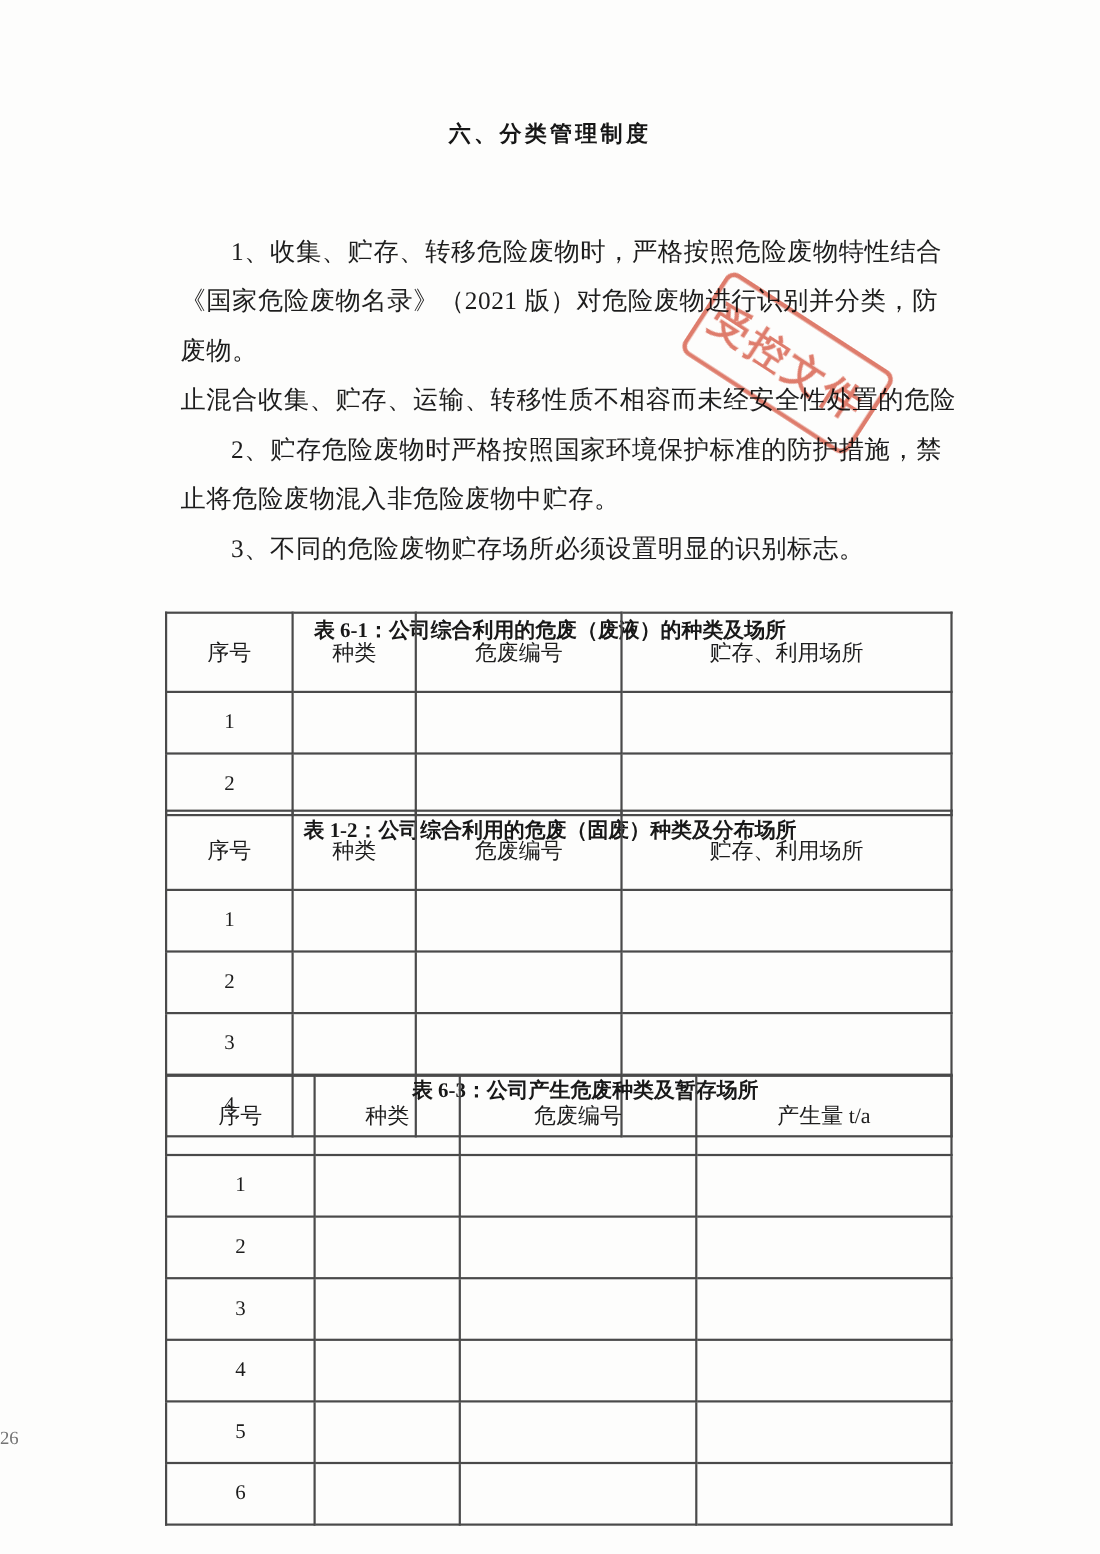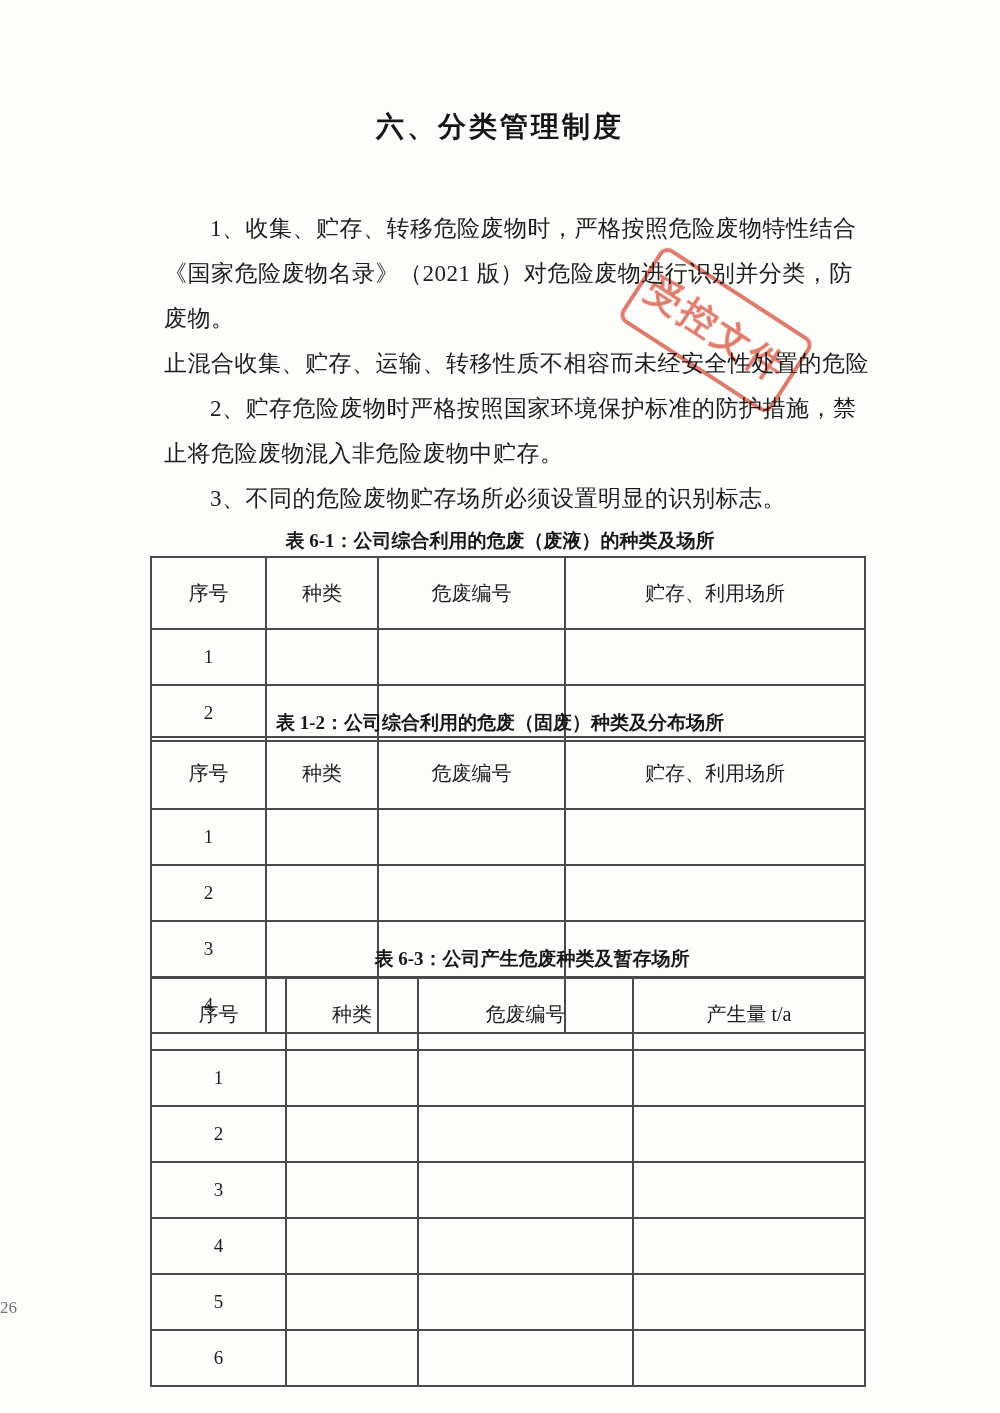--- a/index.html
+++ b/index.html
@@ -13,21 +13,21 @@
     overflow: hidden;
     font-family: "Liberation Serif", "DejaVu Serif", serif;
     color: #1d1d1d;
   }
   .doc-title {
     position: absolute;
     top: 108px;
     left: 0;
     width: 100%;
     text-align: center;
-    font-size: 28px;
+    font-size: 20px;
     font-weight: bold;
     letter-spacing: 3px;
     color: #161616;
   }
   .body-text {
     position: absolute;
     left: 164px;
     top: 206px;
     width: 694px;
     font-size: 23px;
@@ -61,20 +61,21 @@
     filter: blur(0.4px);
   }
   .table-caption {
     position: absolute;
     left: 0;
     width: 100%;
     text-align: center;
     font-size: 19px;
     font-weight: bold;
     color: #181818;
+    margin-top: 32px;
   }
   .caption-1 { top: 528px; }
   .caption-2 { top: 710px; }
   .caption-3 { top: 946px; padding-left: 32px; }
   table.doc-table {
     position: absolute;
     left: 150px;
     border-collapse: collapse;
     table-layout: fixed;
     width: 714px;

